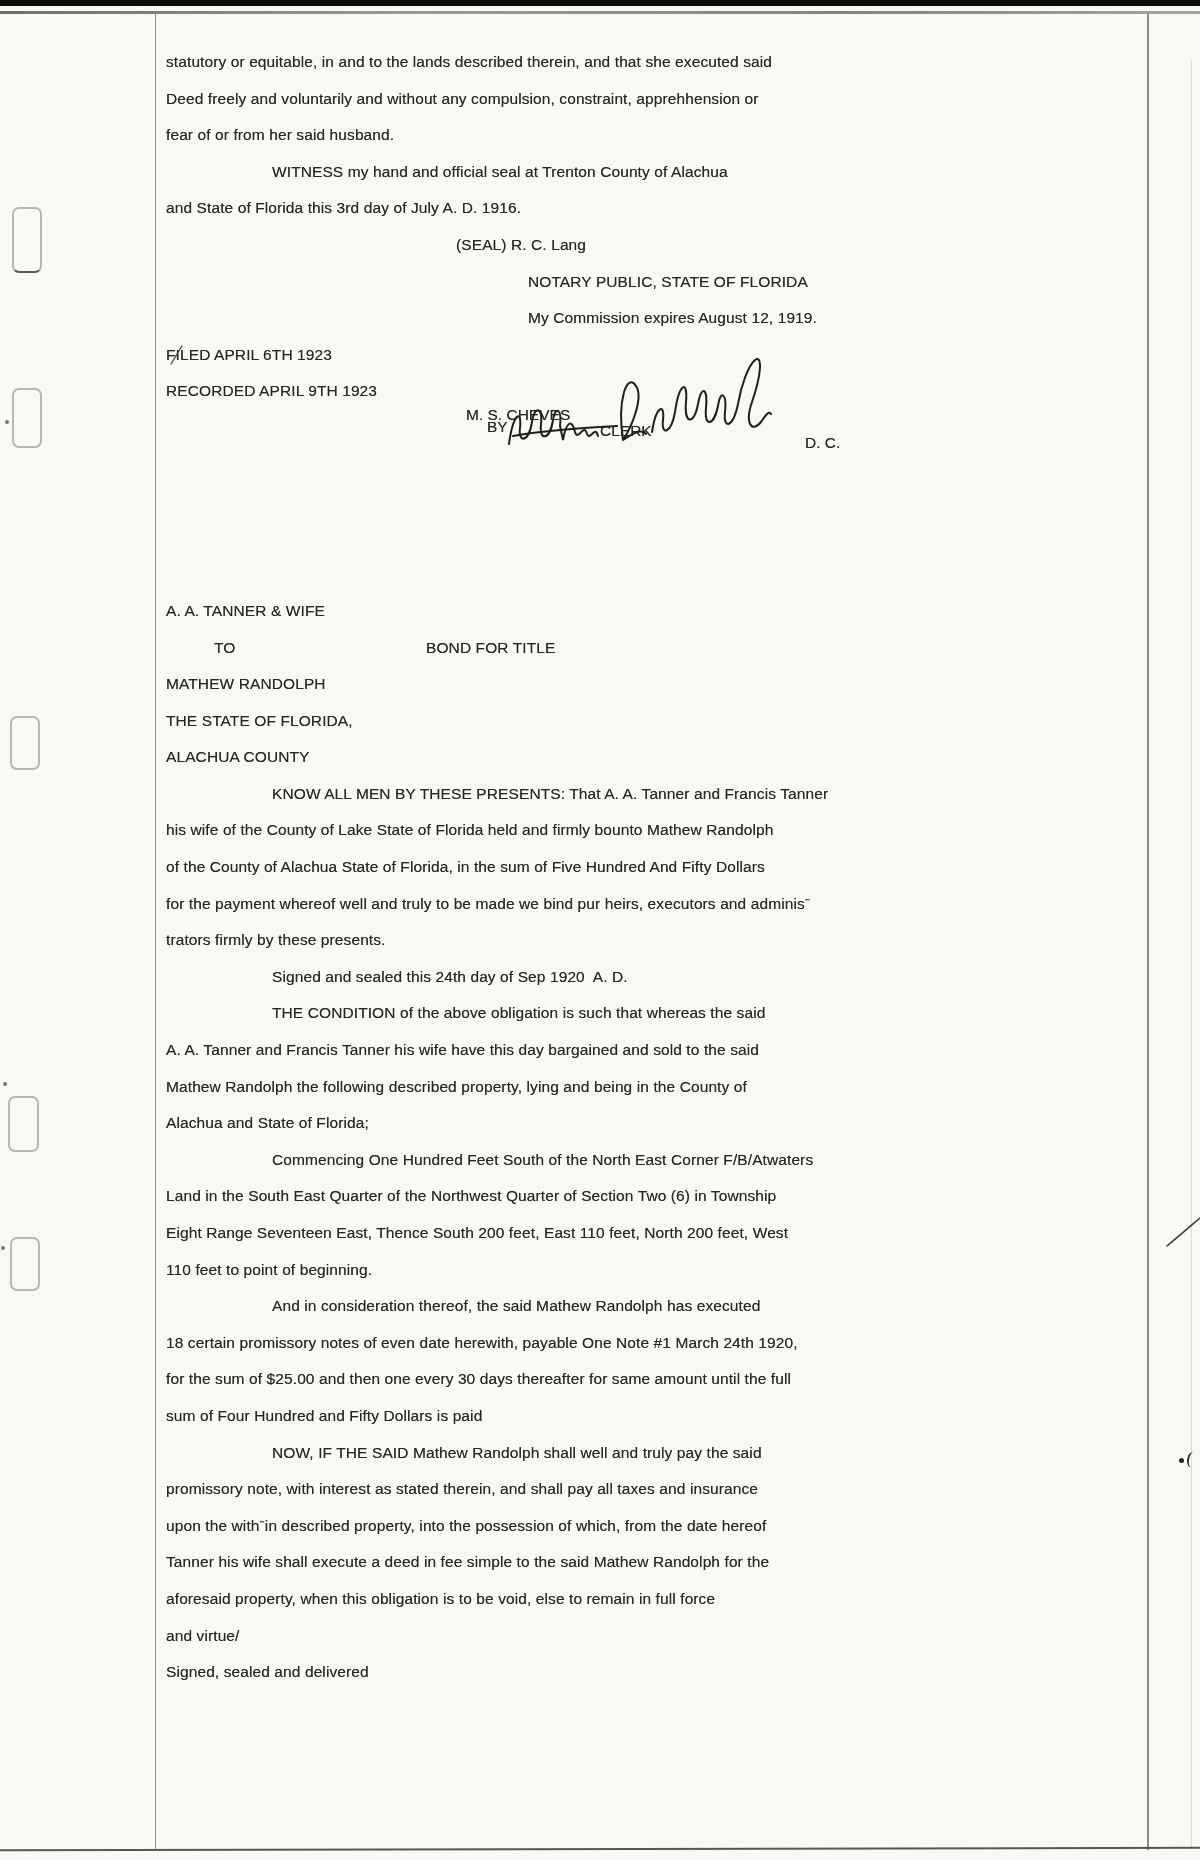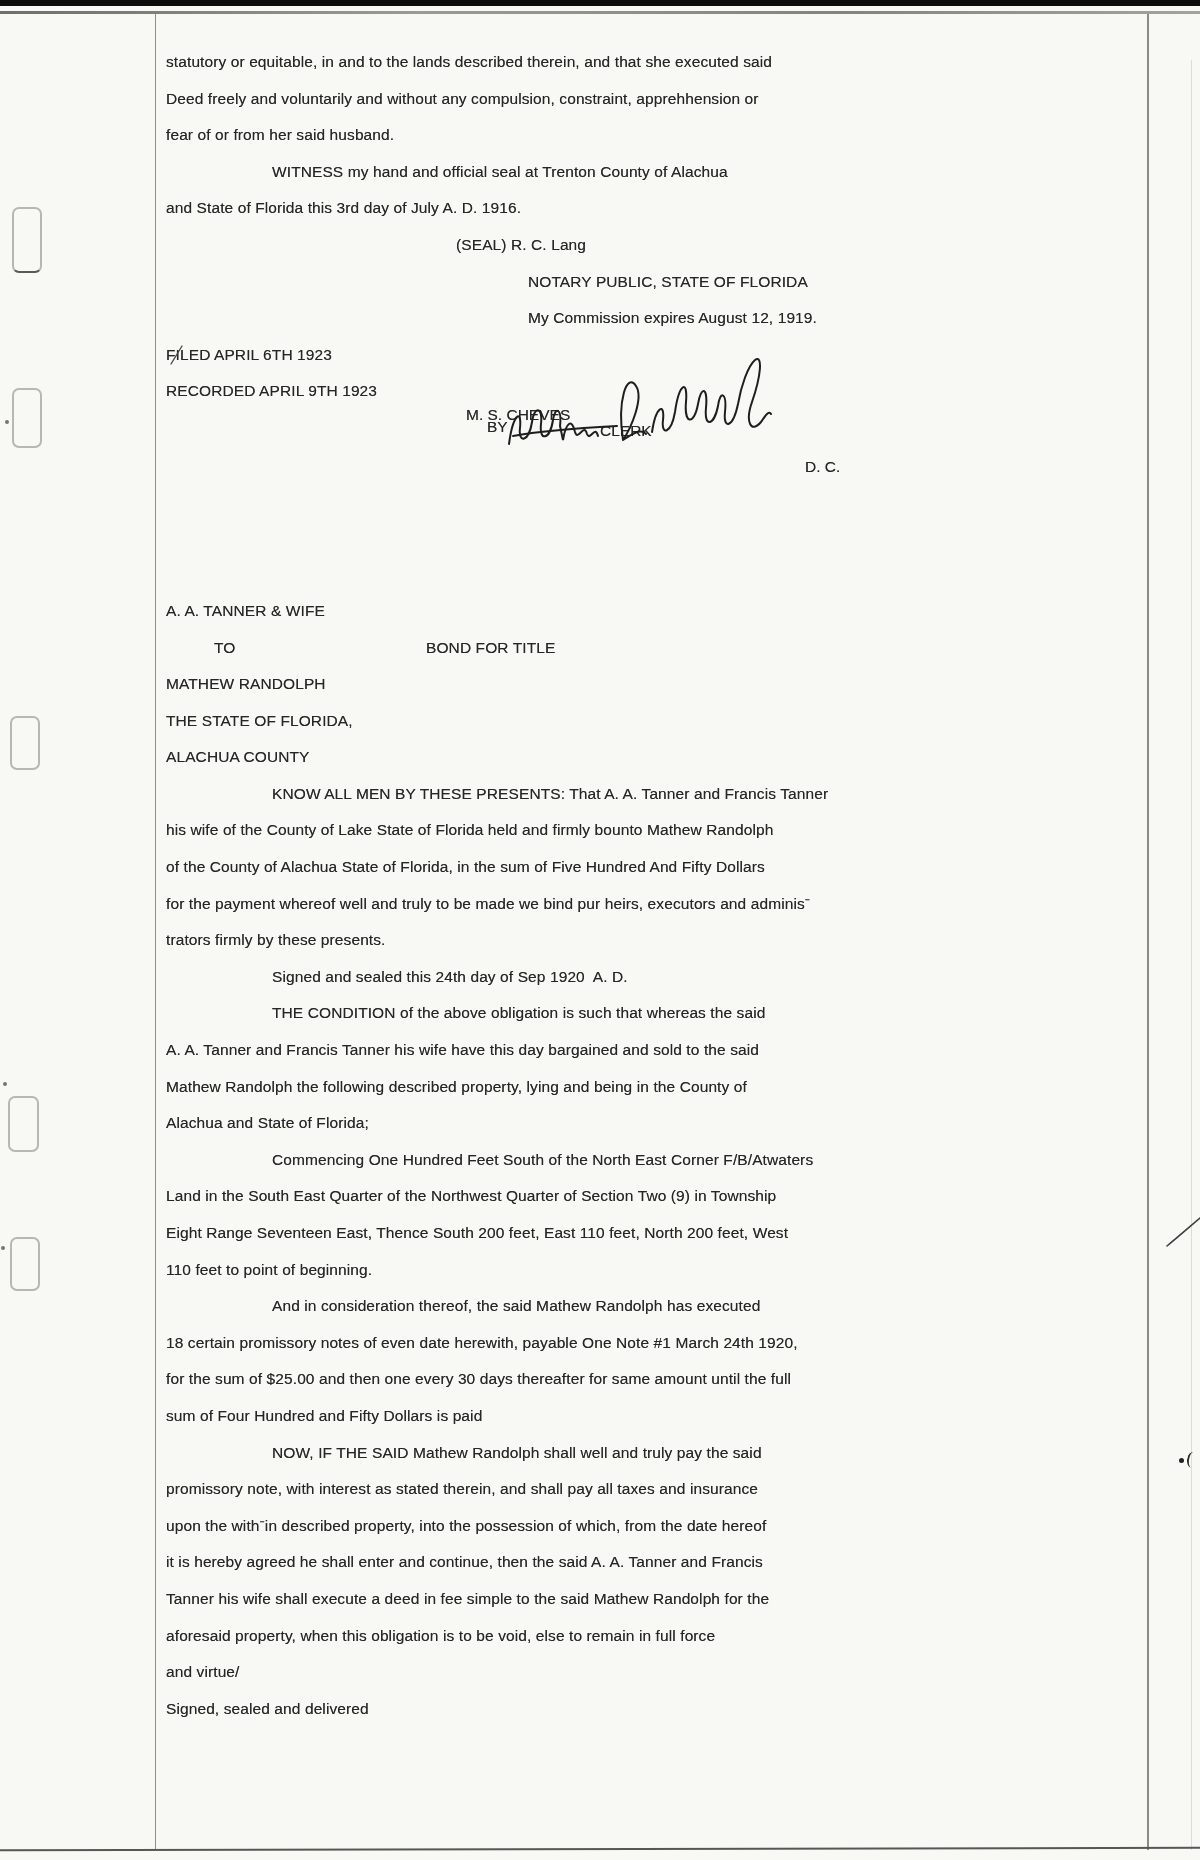--- a/index.html
+++ b/index.html
@@ -35,21 +35,21 @@
   .to-row{position:relative;}
   .to-row .to-label{position:absolute;left:54px;}
   .to-row .bond-title{position:absolute;left:266px;}
 
   
   .clerk{position:absolute;left:160px;top:406px;width:780px;height:110px;
     font-size:15.5px;text-shadow:0 0 .6px rgba(25,25,25,.55);}
   .clerk .name{position:absolute;left:306px;top:0;}
   .clerk .title{position:absolute;left:440px;top:16px;}
   .clerk .by{position:absolute;left:327px;top:12px;}
-  .clerk .dc{position:absolute;left:645px;top:28px;margin-top:24px;}
+  .clerk .dc{position:absolute;left:645px;top:28px;}
   .sig{position:absolute;left:345px;top:-58px;width:268px;height:116px;}
 
   
   .pen-tick{position:absolute;left:168px;top:344px;width:16px;height:22px;}
   .big-slash{position:absolute;left:1162px;top:1200px;width:60px;height:50px;}
   .ink-mark{position:absolute;left:1179px;top:1452px;width:18px;height:18px;}
   .ink-mark .dot{position:absolute;left:0;top:6px;width:5px;height:5px;border-radius:50%;background:#222;}
   .ink-mark .arc{position:absolute;left:8px;top:0;width:9px;height:16px;
     border-left:2px solid #2a2a2a;border-radius:50% 0 0 50%/50% 0 0 50%;transform:rotate(8deg);}
 </style>
@@ -100,31 +100,30 @@
       <div class="line L0">his wife of the County of Lake State of Florida held and firmly bounto Mathew Randolph</div>
       <div class="line L0">of the County of Alachua State of Florida, in the sum of Five Hundred And Fifty Dollars</div>
       <div class="line L0">for the payment whereof well and truly to be made we bind pur heirs, executors and adminis⁻</div>
       <div class="line L0">trators firmly by these presents.</div>
       <div class="line L1">Signed and sealed this 24th day of Sep 1920  A. D.</div>
       <div class="line L1">THE CONDITION of the above obligation is such that whereas the said</div>
       <div class="line L0">A. A. Tanner and Francis Tanner his wife have this day bargained and sold to the said</div>
       <div class="line L0">Mathew Randolph the following described property, lying and being in the County of</div>
       <div class="line L0">Alachua and State of Florida;</div>
       <div class="line L1">Commencing One Hundred Feet South of the North East Corner F/B/Atwaters</div>
-      <div class="line L0">Land in the South East Quarter of the Northwest Quarter of Section Two (9) in Township</div>
+      <div class="line L0">Land in the South East Quarter of the Northwest Quarter of Section Two (6) in Township</div>
       <div class="line L0">Eight Range Seventeen East, Thence South 200 feet, East 110 feet, North 200 feet, West</div>
       <div class="line L0">110 feet to point of beginning.</div>
       <div class="line L1">And in consideration thereof, the said Mathew Randolph has executed</div>
       <div class="line L0">18 certain promissory notes of even date herewith, payable One Note #1 March 24th 1920,</div>
       <div class="line L0">for the sum of $25.00 and then one every 30 days thereafter for same amount until the full</div>
       <div class="line L0">sum of Four Hundred and Fifty Dollars is paid</div>
       <div class="line L1">NOW, IF THE SAID Mathew Randolph shall well and truly pay the said</div>
       <div class="line L0">promissory note, with interest as stated therein, and shall pay all taxes and insurance</div>
       <div class="line L0">upon the with⁻in described property, into the possession of which, from the date hereof</div>
-      <div class="line L0">it is hereby agreed he shall enter and continue, then the said A. A. Tanner and Francis</div>
       <div class="line L0">Tanner his wife shall execute a deed in fee simple to the said Mathew Randolph for the</div>
       <div class="line L0">aforesaid property, when this obligation is to be void, else to remain in full force</div>
       <div class="line L0">and virtue/</div>
       <div class="line L0">Signed, sealed and delivered</div>
     </div>
 
   <div class="clerk">
     <span class="name">M. S. CHEVES</span>
     <span class="title">CLERK</span>
     <span class="by">BY</span>

